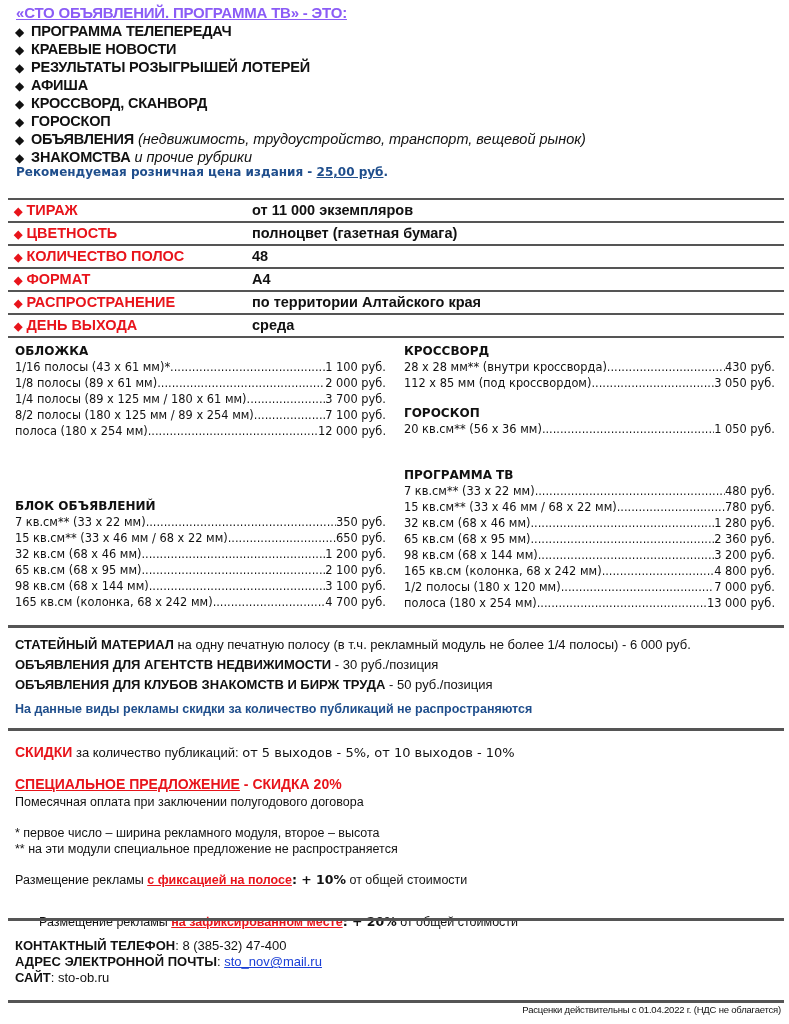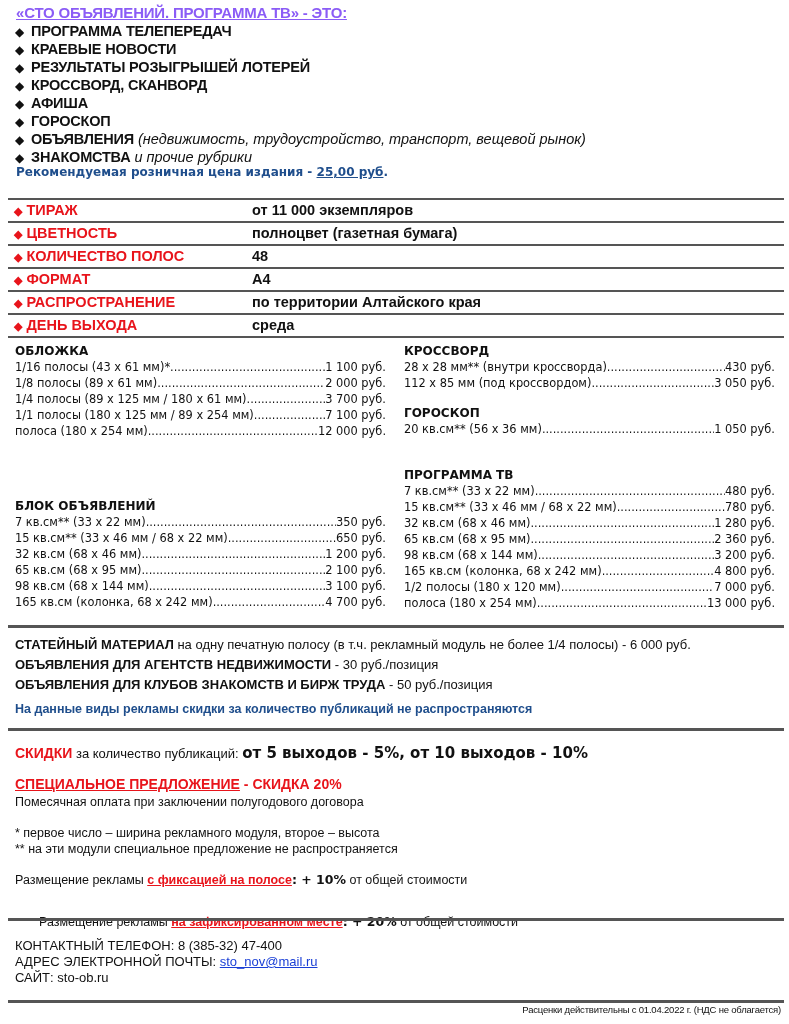--- a/index.html
+++ b/index.html
@@ -57,52 +57,52 @@
 
   .hr { left: 8px; width: 776px; height: 0; border-top: 3px solid #555; }
 
   .mid-lines { left: 15px; top: 635px; font-family: "Liberation Sans", sans-serif; font-size: 13px; }
   .mid-lines .ln { height: 20px; line-height: 20px; white-space: nowrap; }
   .mid-lines .ln .b { font-weight: bold; }
   .mid-note { left: 15px; top: 702px; font-size: 12.5px; font-weight: bold; color: #1f4e8c; font-family: "Liberation Sans", sans-serif; }
 
   .disc { left: 15px; top: 744px; font-family: "Liberation Sans", sans-serif; font-size: 13px; white-space: nowrap; }
   .disc .k { color: #e8141b; font-weight: bold; font-size: 14px; }
-  .disc .v { font-family: "DejaVu Sans", sans-serif; font-weight: bold; font-size: 15px; }
+  .disc .v { font-family: "DejaVu Sans", sans-serif; font-weight: normal; font-size: 13px; }
 
   .special { left: 15px; top: 776px; font-family: "Liberation Sans", sans-serif; font-size: 13px; white-space: nowrap; }
   .special .k { color: #e8141b; font-weight: bold; font-size: 14px; text-decoration: underline; }
   .special .d { color: #e8141b; font-weight: bold; font-size: 14px; }
   .special-sub { left: 15px; top: 795px; font-family: "Liberation Sans", sans-serif; font-size: 12.5px; }
 
   .foot { left: 15px; font-family: "Liberation Sans", sans-serif; font-size: 12.5px; white-space: nowrap; height: 16px; line-height: 16px; }
   .place { left: 15px; font-family: "Liberation Sans", sans-serif; font-size: 12.5px; white-space: nowrap; height: 17px; line-height: 17px; }
   .place .hl { color: #e8141b; font-weight: bold; text-decoration: underline; }
   .place .pct { font-weight: bold; font-family: "DejaVu Sans", sans-serif; font-size: 12.5px; }
 
   .contacts { left: 15px; top: 938px; font-family: "Liberation Sans", sans-serif; font-size: 13px; }
   .contacts .ln { height: 16px; line-height: 16px; white-space: nowrap; }
-  .contacts .k { font-weight: normal; text-align: right; }
+  .contacts .k { font-weight: bold; text-align: right; }
   .contacts a { color: #1a3fd6; text-decoration: underline; }
 
   .valid {
     right: 8px; top: 1004px; font-family: "Liberation Sans", sans-serif; font-size: 9.5px; letter-spacing: -0.2px; white-space: nowrap;
   }
 </style>
 </head>
 <body>
 
 <div class="abs title">«СТО ОБЪЯВЛЕНИЙ. ПРОГРАММА ТВ» -  ЭТО:</div>
 
 <div class="abs feat-list">
   <div class="feat"><span class="dia">◆</span><span class="name">ПРОГРАММА ТЕЛЕПЕРЕДАЧ</span></div>
   <div class="feat"><span class="dia">◆</span><span class="name">КРАЕВЫЕ НОВОСТИ</span></div>
   <div class="feat"><span class="dia">◆</span><span class="name">РЕЗУЛЬТАТЫ РОЗЫГРЫШЕЙ ЛОТЕРЕЙ</span></div>
+  <div class="feat"><span class="dia">◆</span><span class="name">АФИША</span></div>
   <div class="feat"><span class="dia">◆</span><span class="name">КРОССВОРД, СКАНВОРД</span></div>
-  <div class="feat"><span class="dia">◆</span><span class="name">АФИША</span></div>
   <div class="feat"><span class="dia">◆</span><span class="name">ГОРОСКОП</span></div>
   <div class="feat"><span class="dia">◆</span><span class="name">ОБЪЯВЛЕНИЯ</span><span class="extra"> (недвижимость, трудоустройство, транспорт, вещевой рынок)</span></div>
   <div class="feat"><span class="dia">◆</span><span class="name">ЗНАКОМСТВА</span><span class="extra"> и прочие рубрики</span></div>
 </div>
 
 <div class="abs price-note">
   <span>Рекомендуемая розничная цена издания - </span><span class="val">25,00 руб</span><span>.</span>
 </div>
 
 <div class="abs spec">
@@ -143,21 +143,21 @@
       <span class="lbl">1/8 полосы (89 x 61 мм)</span>
       <span class="dots"></span>
       <span class="amt"> 2 000 руб.</span>
     </div>
   <div class="pline">
       <span class="lbl">1/4 полосы (89 x 125 мм / 180 x 61 мм)</span>
       <span class="dots"></span>
       <span class="amt">3 700 руб.</span>
     </div>
   <div class="pline">
-      <span class="lbl">1/1 полосы (180 x 125 мм / 89 x 254 мм)</span>
+      <span class="lbl">8/2 полосы (180 x 125 мм / 89 x 254 мм)</span>
       <span class="dots"></span>
       <span class="amt">7 100 руб.</span>
     </div>
   <div class="pline">
       <span class="lbl">полоса (180 x 254 мм)</span>
       <span class="dots"></span>
       <span class="amt">12 000 руб.</span>
     </div>
 </div>
 

